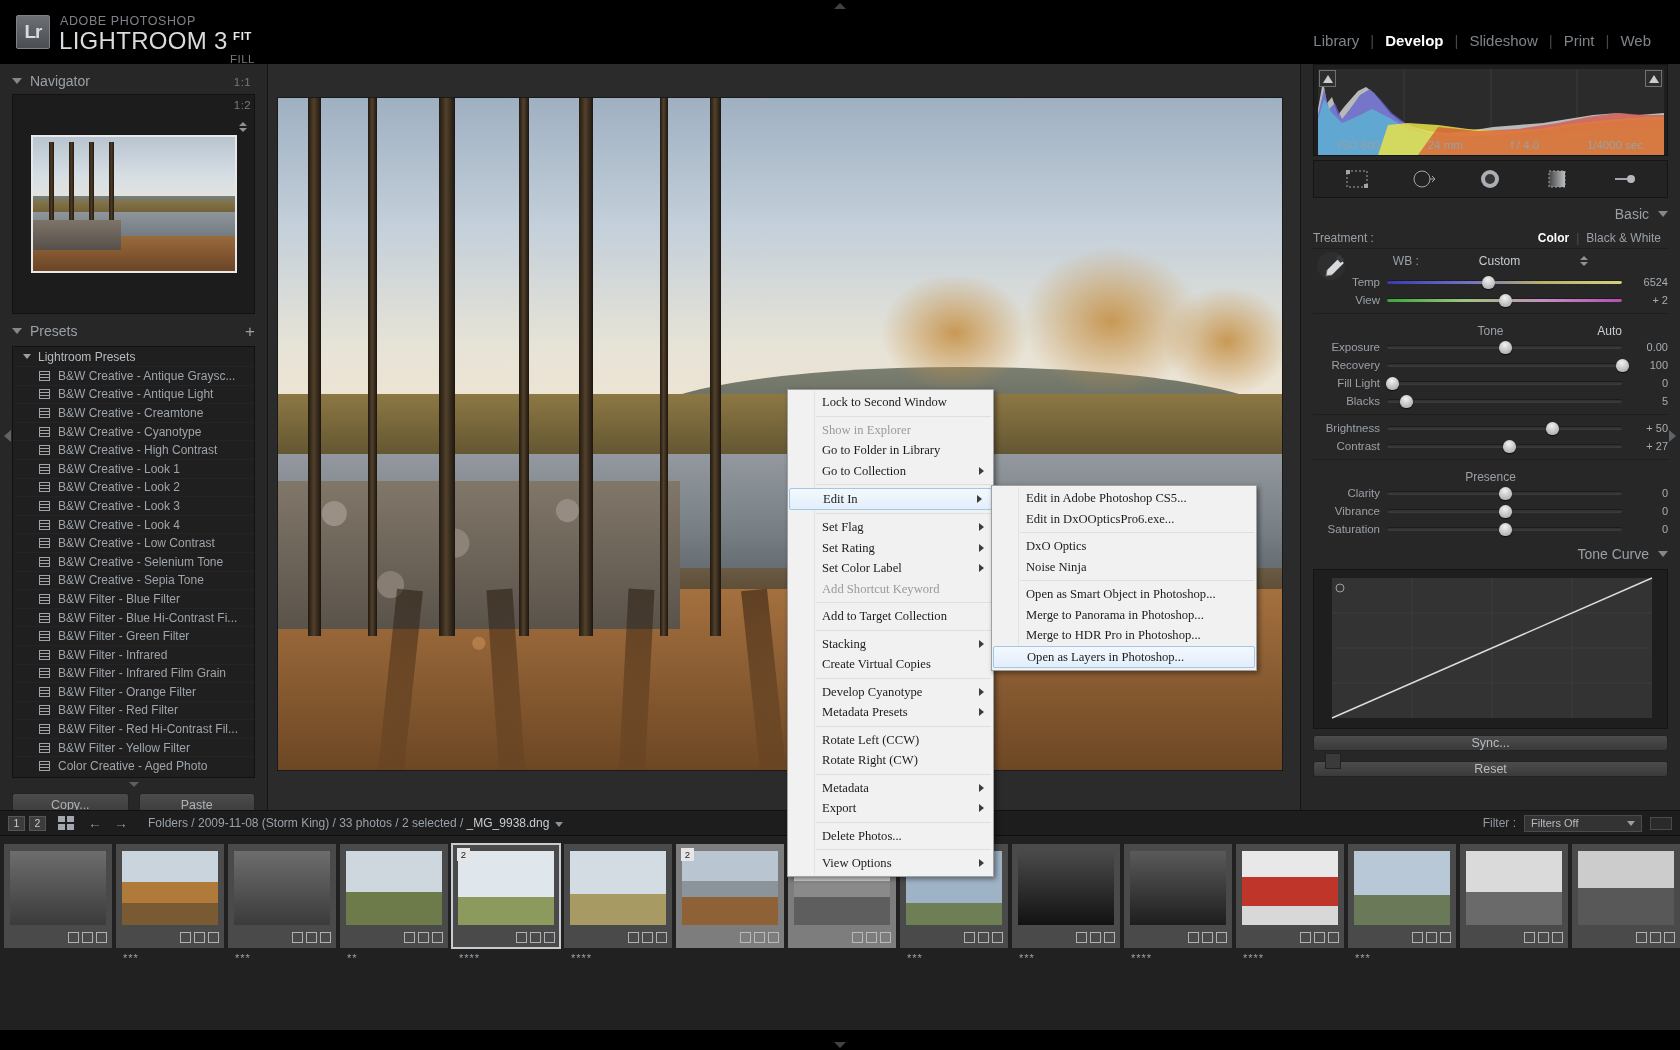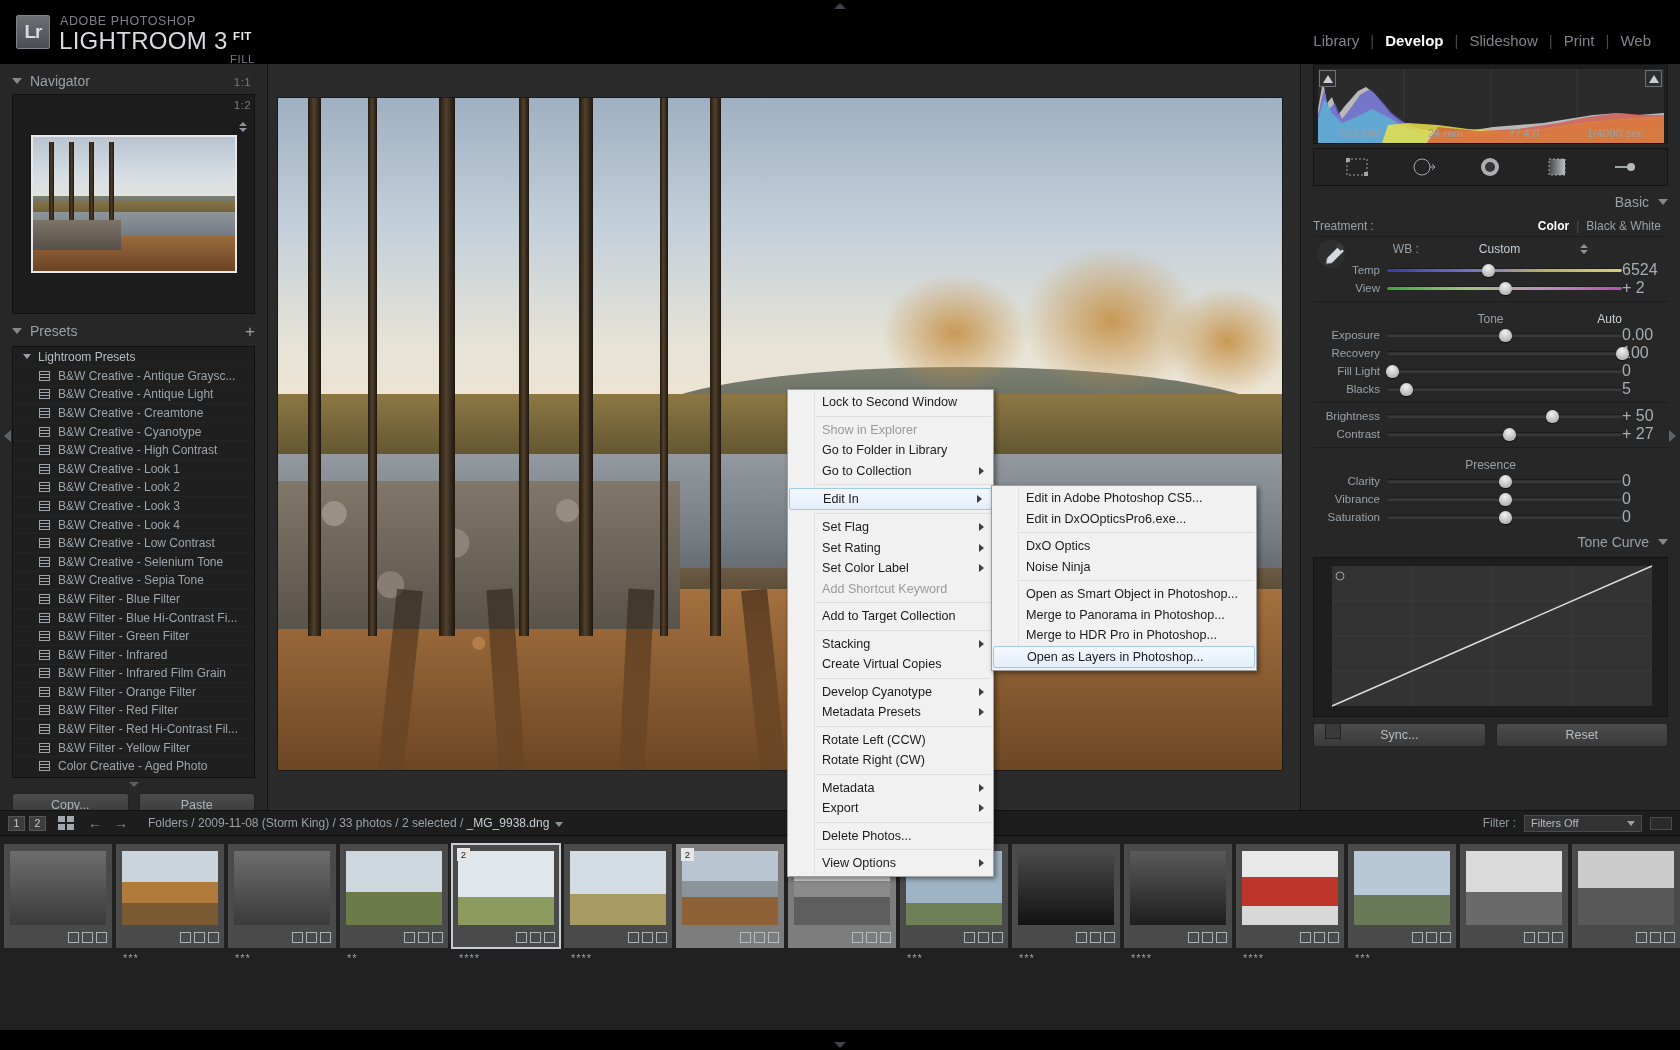--- a/index.html
+++ b/index.html
@@ -233,21 +233,21 @@
   .rp-head {
     display: flex; align-items: center; justify-content: flex-end;
     height: 26px; font-size: 14px; color: #9aa0a6; margin-top: 3px;
   }
   .rp-head .tri-r {
     margin-left: 9px; width: 0; height: 0;
     border-left: 5px solid transparent; border-right: 5px solid transparent;
     border-top: 6px solid #83888d;
   }
   #hist-box {
-    height: 80px; background: #1e1e1e; border: 1px solid #141414;
+    height: 92px; background: #1e1e1e; border: 1px solid #141414;
     position: relative; overflow: hidden;
   }
   #hist-svg { position: absolute; left: 4px; top: 4px; }
   #hist-clipL, #hist-clipR {
     position: absolute; top: 5px; width: 17px; height: 17px;
     background: #2e2e2e; border: 1px solid #6e7276;
     display:flex; align-items:center; justify-content:center;
   }
   #hist-clipL { left: 5px; } #hist-clipR { right: 5px; }
   .clip-tri {
@@ -295,37 +295,37 @@
     background: linear-gradient(90deg,#3aa83a,#9fc47f,#c08fc0,#b44fb4);
   }
   .slider .knob {
     position: absolute; top: -5px; width: 13px; height: 13px;
     margin-left: -6px;
     background: radial-gradient(circle at 45% 30%, #f2f2f2, #9d9d9d);
     border-radius: 50% 50% 45% 45%;
     box-shadow: 0 1px 1px rgba(0,0,0,.6);
   }
   .slider .val {
-    width: 46px; text-align: left; flex: none;
-    font-size: 16px; color: #a7adb3;
+    width: 46px; text-align: right; flex: none;
+    font-size: 11px; color: #a7adb3;
   }
   .group-label {
     display:flex; align-items:flex-end; justify-content:center;
     height: 20px; font-size: 12px; color:#9aa0a6; position: relative;
   }
   .group-label .auto {
     position:absolute; right: 46px; color:#c8cdd2;
   }
   .divider { height: 1px; background: #1d1d1d; margin: 4px 0; }
 
   #tonecurve-box {
     height: 160px; background: #1e1e1e; border: 1px solid #141414;
     position: relative; margin-top: 2px;
   }
-  #sync-row { display:flex; gap: 10px; margin-top: 6px; }
+  #sync-row { display:flex; gap: 10px; margin-top: 6px; flex-direction: column; }
   #sync-row button {
     flex: 1; height: 24px;
     background: linear-gradient(#4c4c4c,#3a3a3a);
     border: 1px solid #232323; border-radius: 3px;
     color: #b7bcc1; font-size: 12.5px;
     font-family: "Liberation Sans", sans-serif; cursor:pointer;
   }
   #sync-left-box {
     position:absolute; left: 12px; bottom: 8px;
     width: 16px; height: 16px; background:#3a3a3a; border:1px solid #222;
@@ -423,21 +423,21 @@
     padding: 2px 0; z-index: 50;
     font-size: 12.6px; color: #1b1b1b;
   }
   #ctxmenu .gutter {
     position: absolute; left: 1px; top: 1px; bottom: 1px; width: 26px;
     background: #f1f1f1; border-right: 1px solid #e2e2e2;
   }
   .mi {
     position: relative; height: 20.5px; line-height: 20.5px;
     padding-left: 34px; padding-right: 20px;
-    white-space: nowrap; cursor: default;
+    white-space: nowrap; cursor: default; font-family: Liberation Serif, serif;
   }
   .mi.disabled { color: #9a9a9a; }
   .mi.hl {
     background: linear-gradient(#f3f8fd, #e3eefb);
     border: 1px solid #9fc8ea; border-radius: 2px;
     height: 22px; line-height: 20px;
     margin: 0 1px; padding-left: 33px;
   }
   .mi .sub-arrow {
     position: absolute; right: 9px; top: 50%; transform: translateY(-50%);

